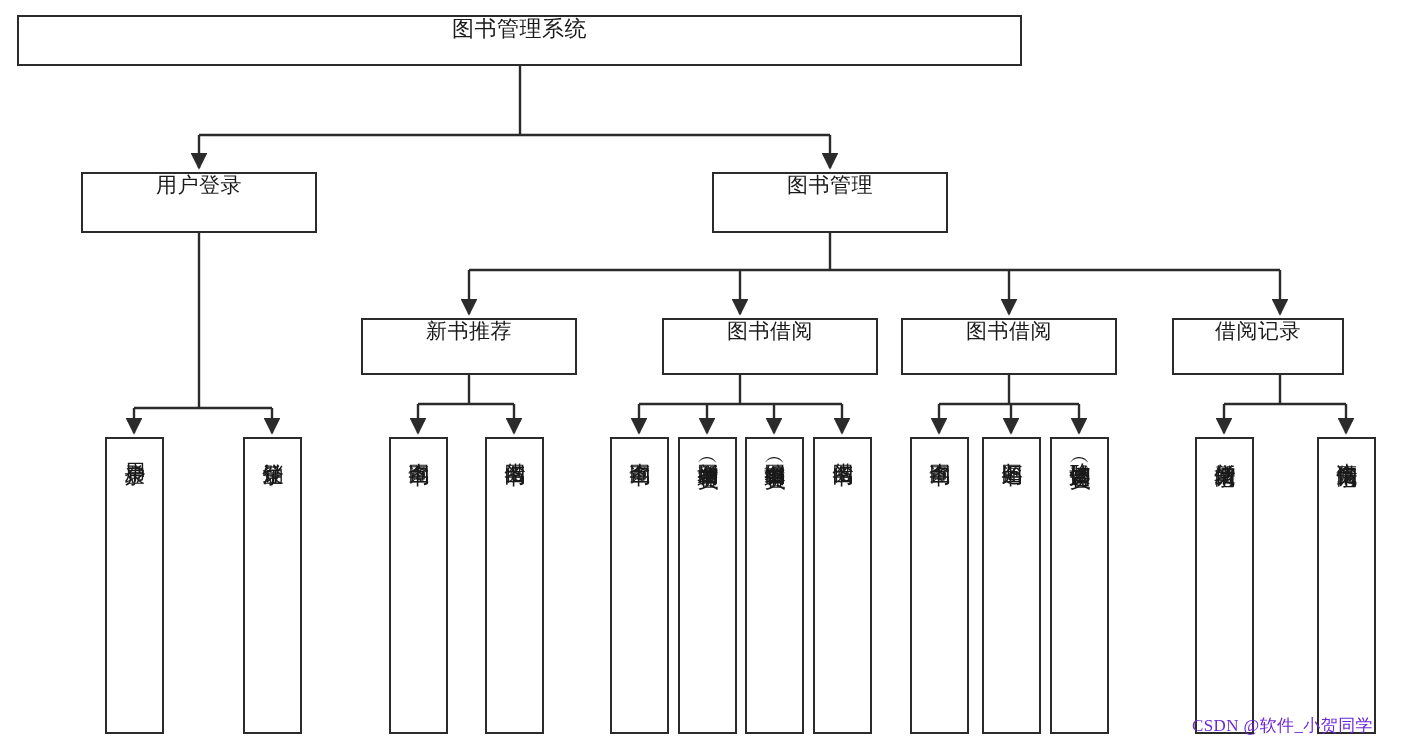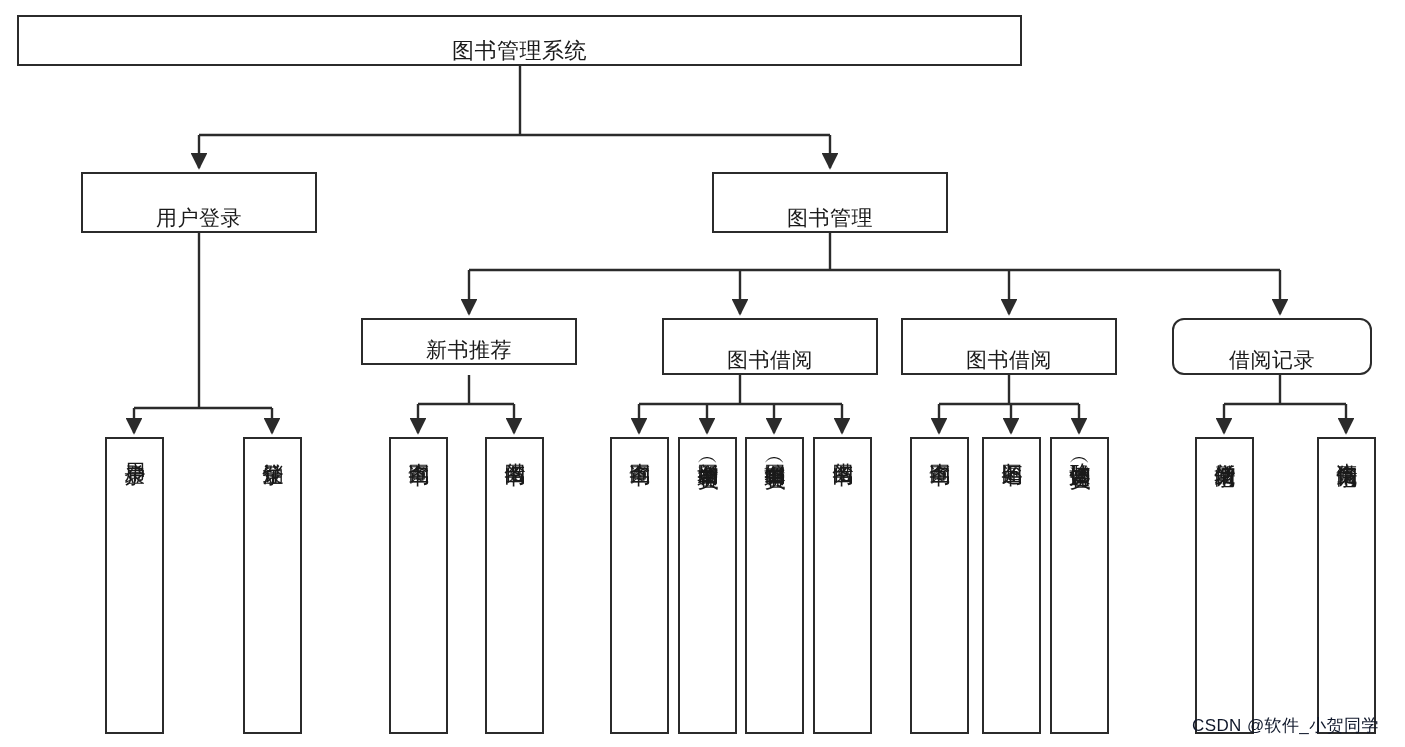--- a/index.html
+++ b/index.html
@@ -25,21 +25,21 @@
     width: 1405px;
     height: 747px;
     pointer-events: none;
   }
   .node {
     position: absolute;
     box-sizing: border-box;
     border: 2px solid #2b2b2b;
     background: #ffffff;
     display: flex;
-    align-items: flex-end;
+    align-items: flex-start;
     justify-content: center;
     color: #1a1a1a;
     font-family: "DejaVu Sans", "Liberation Sans", sans-serif;
   }
   .node .label {
     display: block;
     text-align: center;
     line-height: 1.12;
     letter-spacing: 0.5px;
     white-space: nowrap;
@@ -63,22 +63,22 @@
     font-size: 21px;
     line-height: 1.0;
     letter-spacing: 1px;
     white-space: nowrap;
   }
   #watermark {
     position: absolute;
     left: 1192px;
     top: 714px;
     font-size: 17px;
-    color: #0f172a;
-    font-family: Liberation Sans, sans-serif;
+    color: #6d28d9;
+    font-family: Liberation Serif, serif;
     white-space: nowrap;
     letter-spacing: 0.4px;
   }
 </style>
 </head>
 <body>
 
 <div id="canvas">
 
   <svg id="edges" viewBox="0 0 1405 747" width="1405" height="747" xmlns="http://www.w3.org/2000/svg">
@@ -137,30 +137,30 @@
     <span class="label">图书管理系统</span>
   </div>
 
   <div class="node horiz" style="left:81px; top:172px; width:236px; height:61px;">
     <span class="label">用户登录</span>
   </div>
   <div class="node horiz" style="left:712px; top:172px; width:236px; height:61px;">
     <span class="label">图书管理</span>
   </div>
 
-  <div class="node horiz" style="left:361px; top:318px; width:216px; height:47px;">
+  <div class="node horiz" style="left:361px; top:318px; width:216px; height:57px;">
     <span class="label">新书推荐</span>
   </div>
   <div class="node horiz" style="left:662px; top:318px; width:216px; height:57px;">
     <span class="label">图书借阅</span>
   </div>
   <div class="node horiz" style="left:901px; top:318px; width:216px; height:57px;">
     <span class="label">图书借阅</span>
   </div>
-  <div class="node horiz" style="left:1172px; top:318px; width:200px; height:57px;border-radius:12px;">
+  <div class="node horiz" style="left:1172px; top:318px; width:172px; height:57px;">
     <span class="label">借阅记录</span>
   </div>
 
   <div class="node vert" style="left:105px; top:437px; width:59px; height:297px;">
     <span class="label">用户登录</span>
   </div>
   <div class="node vert" style="left:243px; top:437px; width:59px; height:297px;">
     <span class="label">注销登录</span>
   </div>
 

